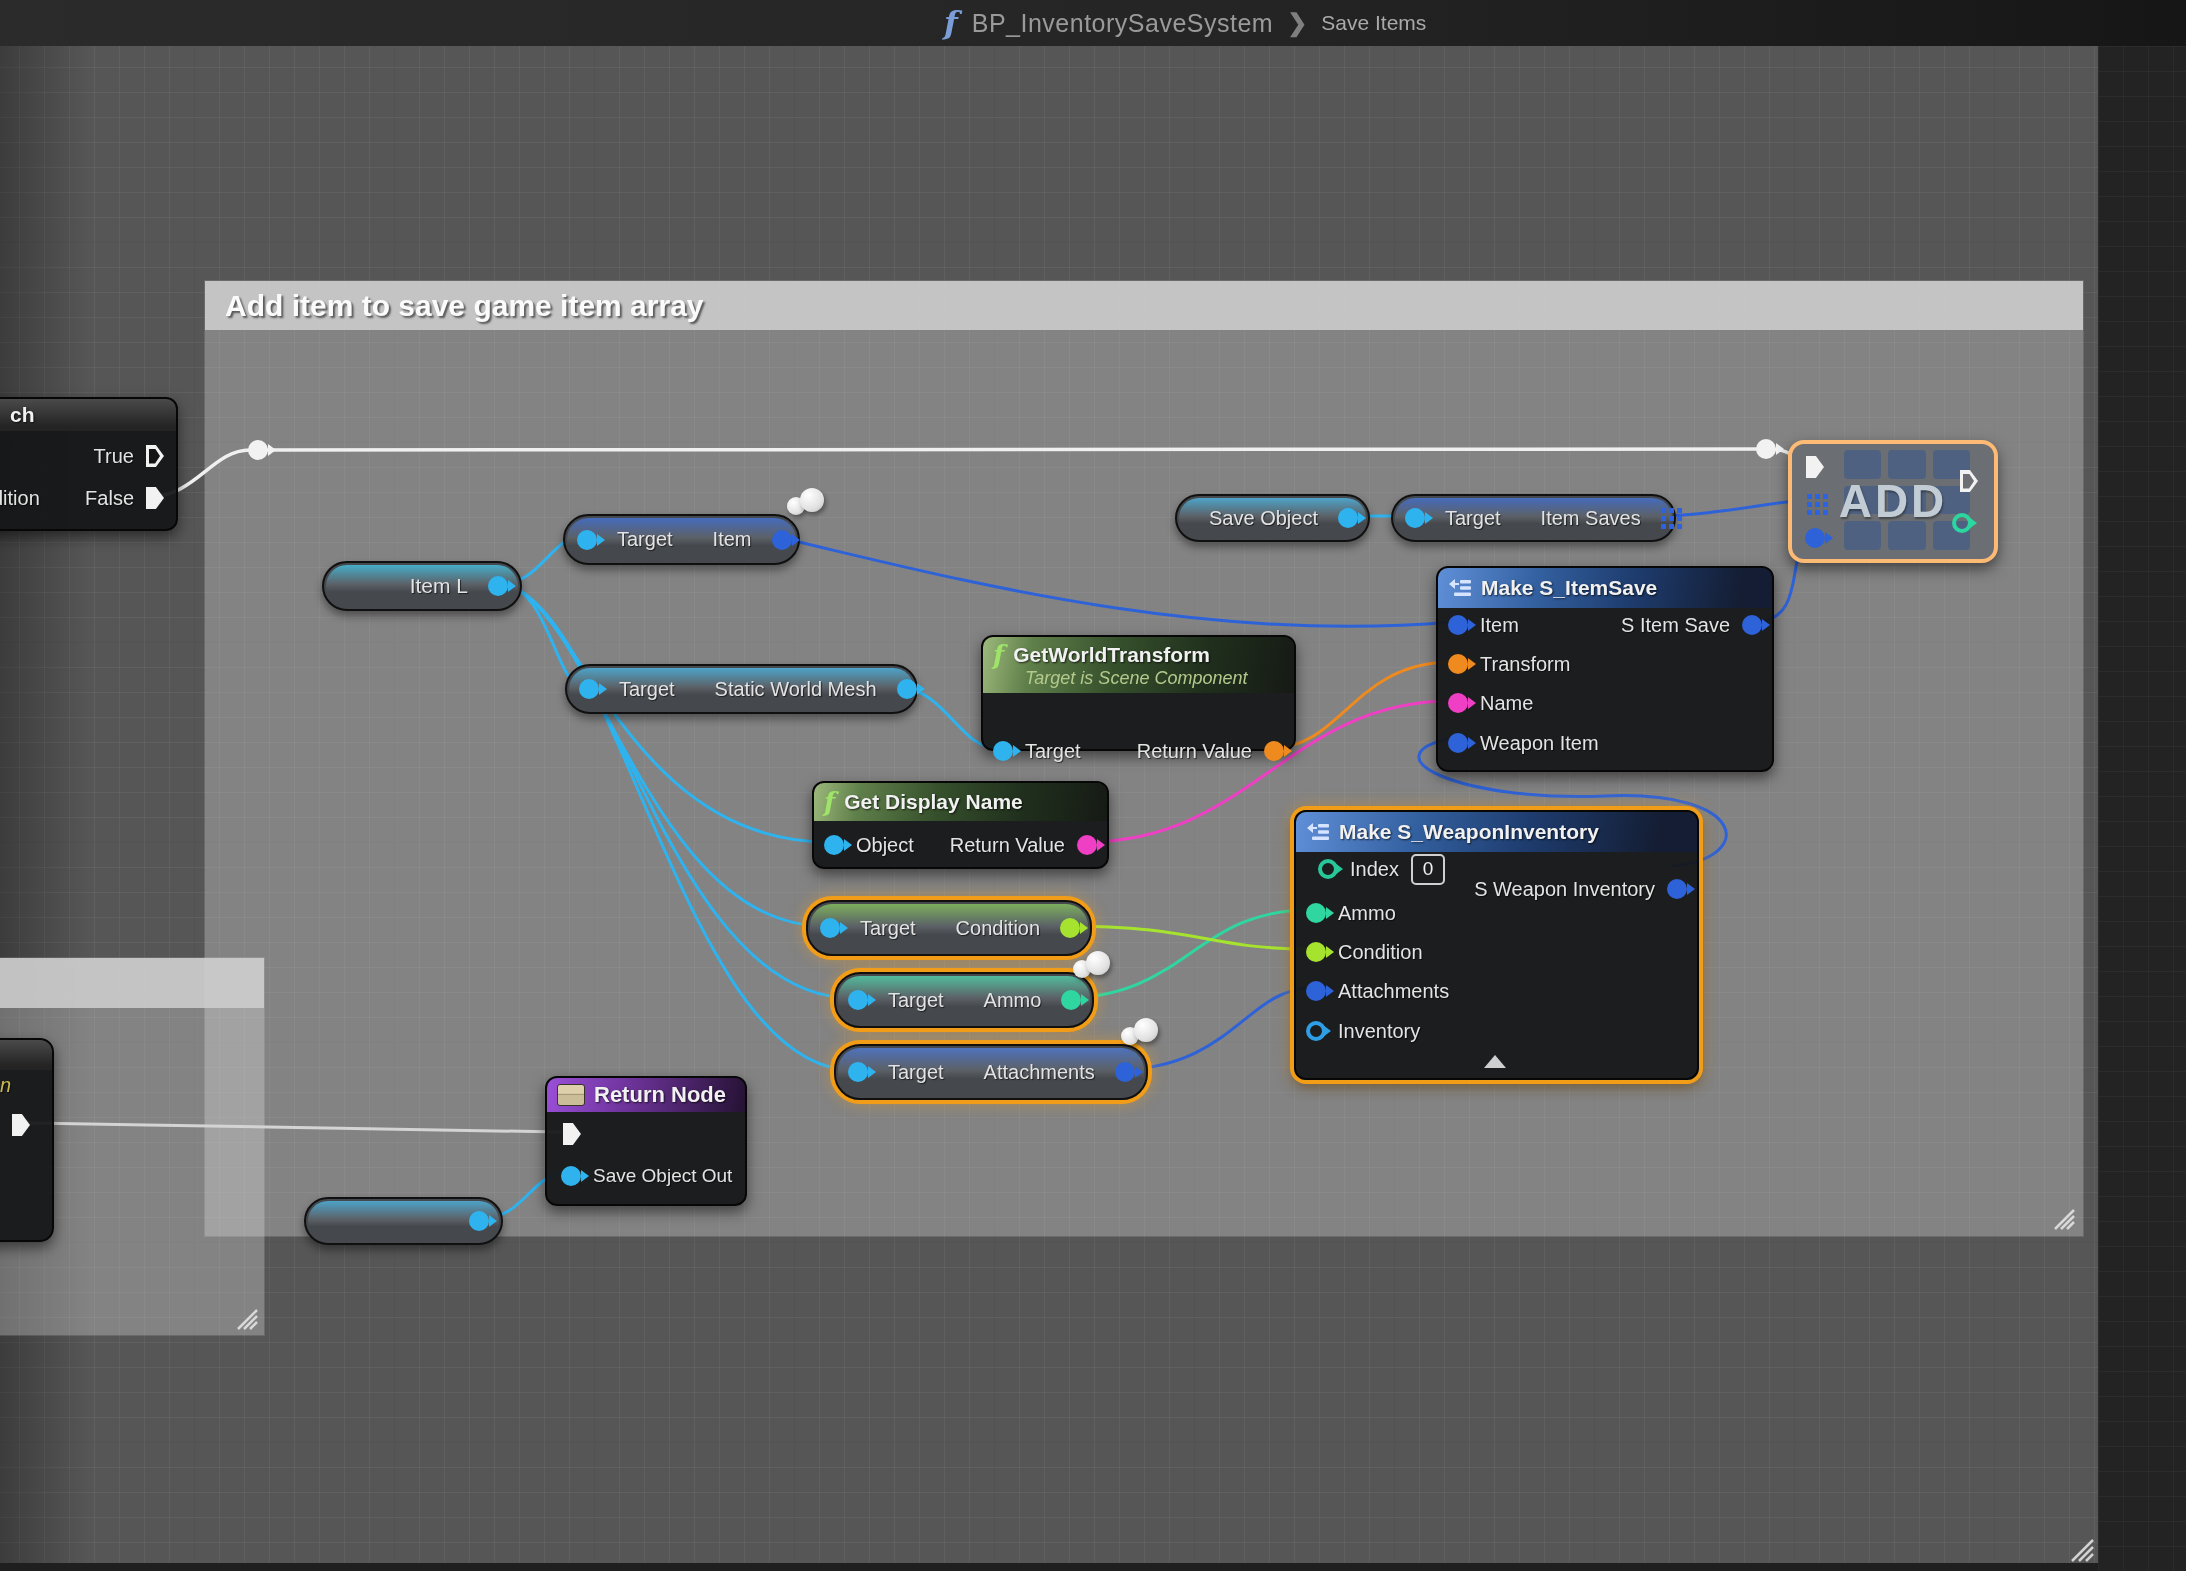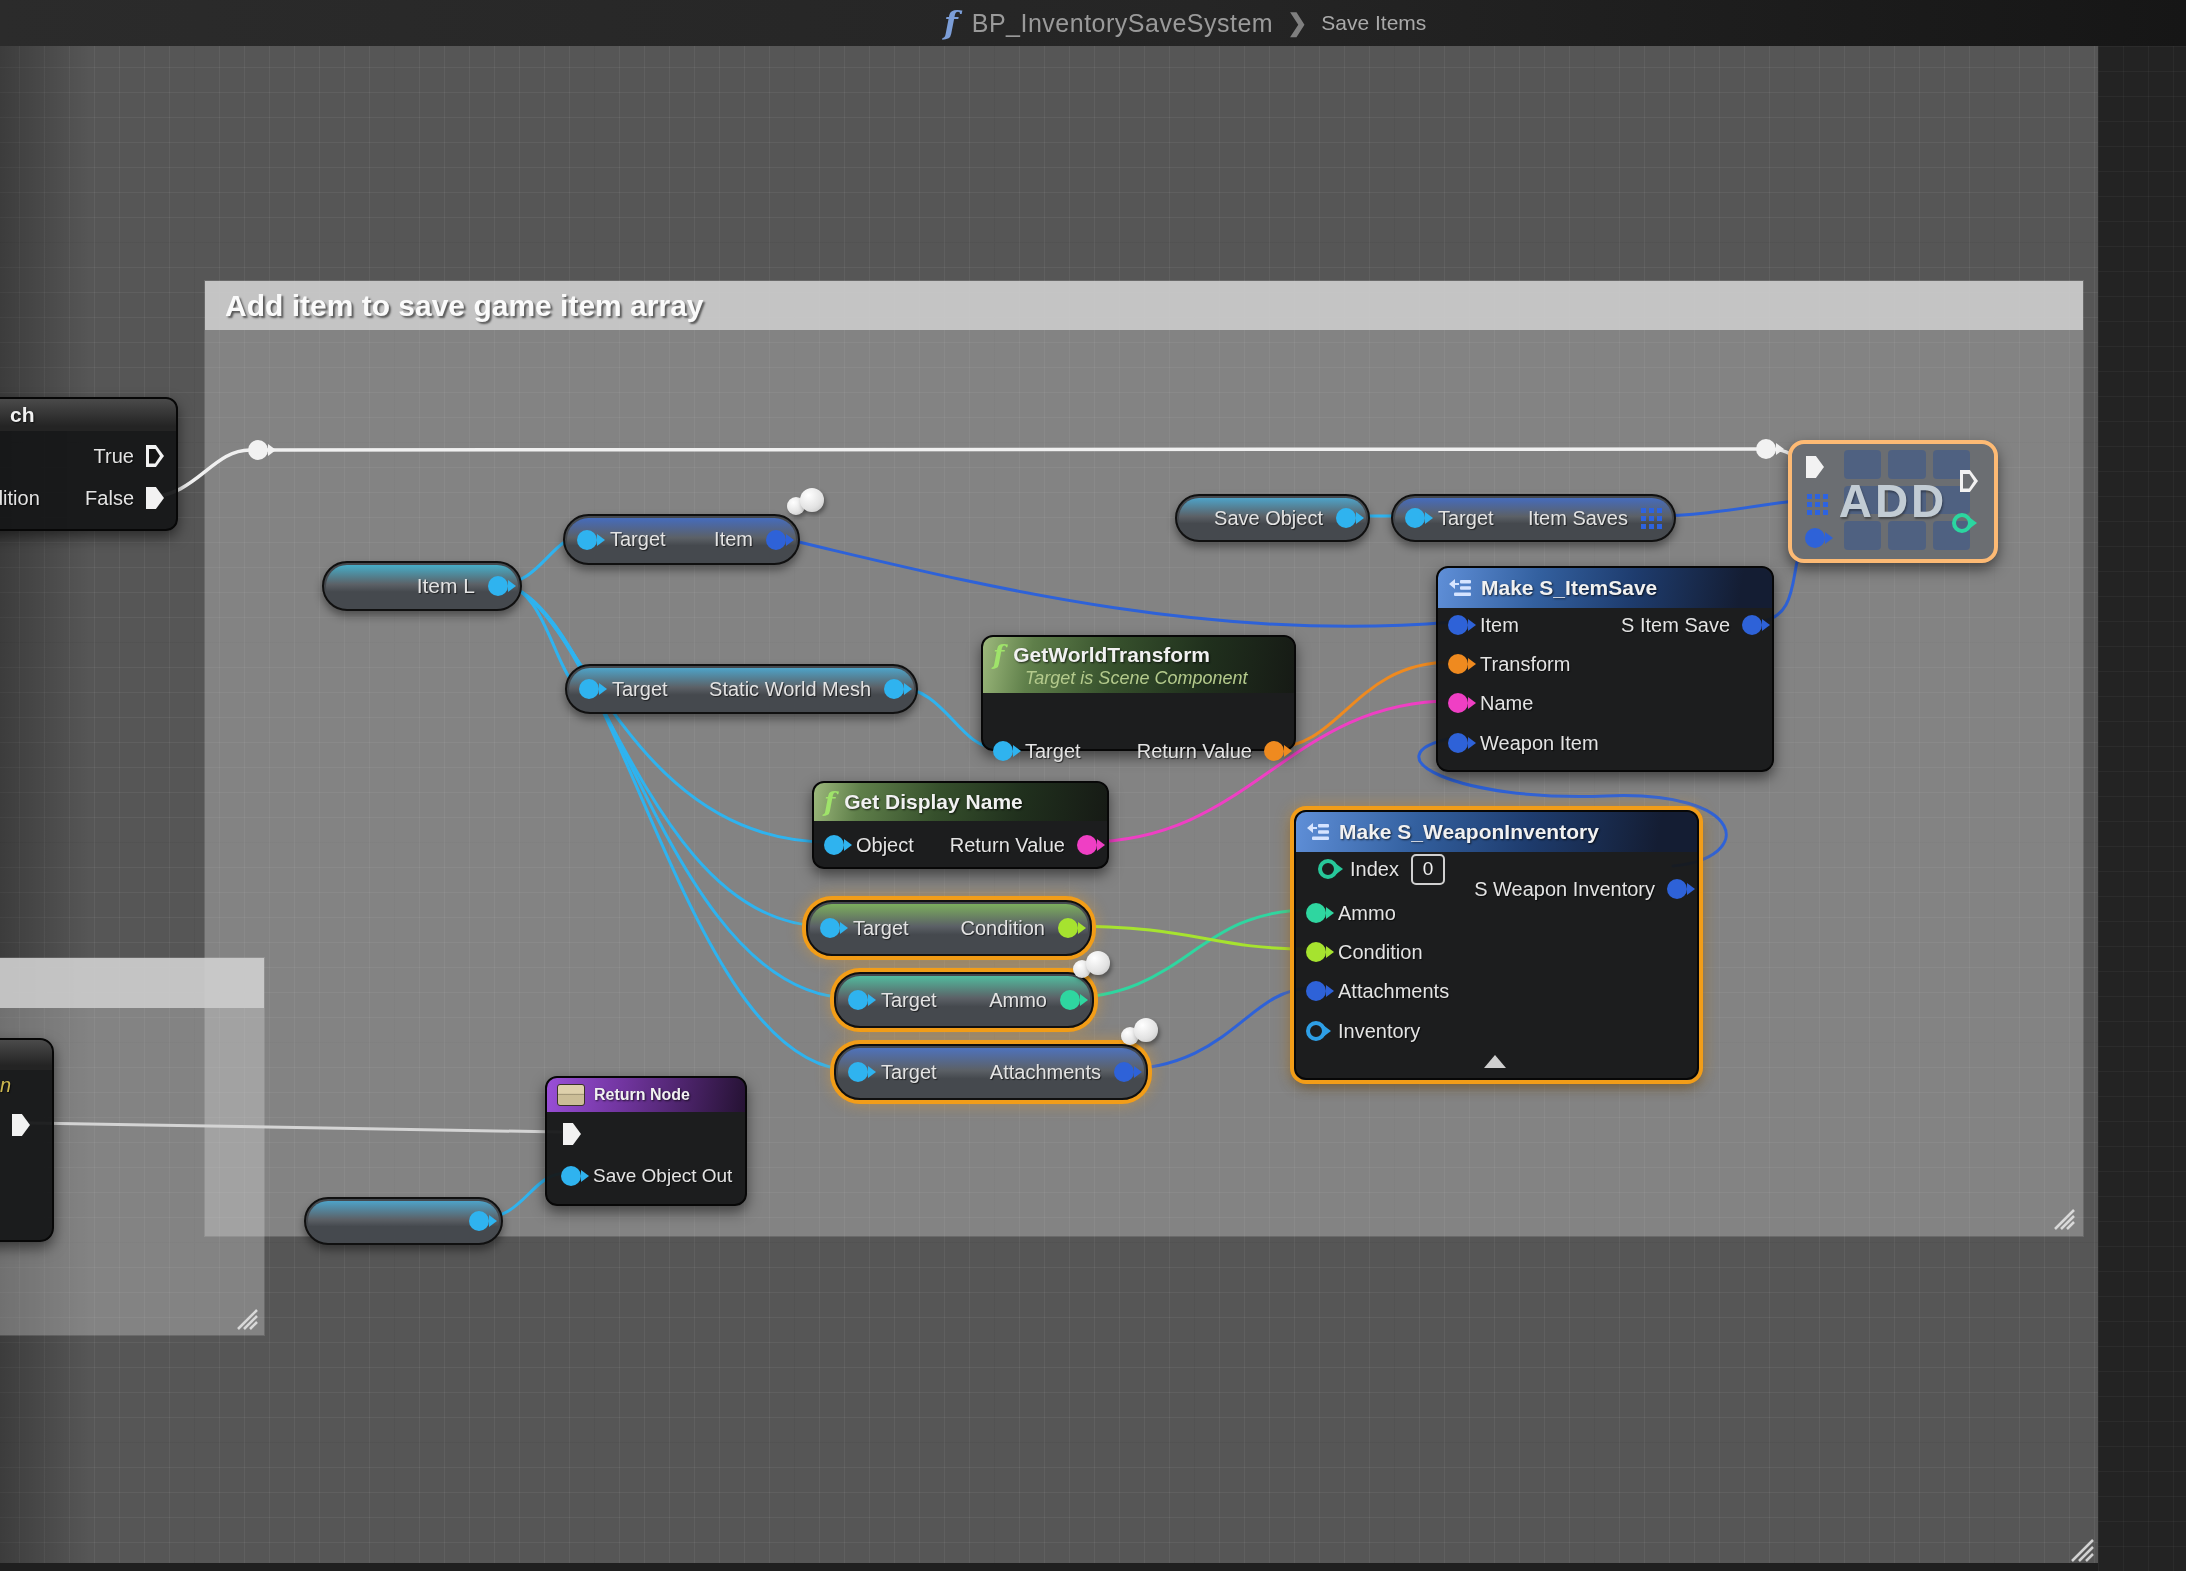--- a/index.html
+++ b/index.html
@@ -55,21 +55,21 @@
   .cpin::after{content:'';position:absolute;left:20px;top:4px;border-left:8px solid var(--c);border-top:6px solid transparent;border-bottom:6px solid transparent;}
   .cpin.hollow{width:12px;height:12px;background:transparent;border:4px solid var(--c);}
   .cpin.hollow::after{left:13px;top:0px;}
   .epin{position:relative;width:18px;height:22px;background:#f2f2f2;clip-path:polygon(0 0,55% 0,100% 50%,55% 100%,0 100%);flex:0 0 auto;}
   .epin.hollow{background:#f2f2f2;}
   .epin.hollow i{position:absolute;left:3px;top:3.5px;width:11px;height:15px;background:var(--hole,#141414);clip-path:polygon(0 0,55% 0,100% 50%,55% 100%,0 100%);display:block;}
 
   
   .pill{position:absolute;border-radius:26px;background:#45494e;border:2px solid #101010;box-shadow:0 5px 9px rgba(0,0,0,.4);z-index:3;}
   .pill .sheen{position:absolute;inset:2px;border-radius:22px;background:linear-gradient(180deg,var(--tint) -15%,rgba(210,220,230,.16) 46%,rgba(0,0,0,0) 64%);pointer-events:none;}
-  .pill .prow{position:relative;height:100%;display:flex;align-items:center;gap:13px;padding:0 12px;}
+  .pill .prow{position:relative;height:100%;display:flex;align-items:center;gap:20px;padding:0 12px;}
   .pill.selected{box-shadow:0 0 0 4px #f29d18,0 0 16px 3px rgba(242,157,24,.45);}
   .spacer{flex:1;}
 
   
   .addnode{position:absolute;background:#6b6e72;border:4px solid #fdba74;border-radius:16px;box-shadow:0 6px 14px rgba(0,0,0,.5);z-index:3;}
   .addwm{position:absolute;left:52px;top:6px;width:126px;height:100px;display:grid;grid-template-columns:repeat(3,1fr);grid-template-rows:repeat(3,1fr);gap:7px;}
   .addwm i{background:rgba(56,88,142,.55);border-radius:4px;display:block;}
   .addlbl{position:absolute;left:0;right:0;top:50%;transform:translateY(-52%);text-align:center;font-size:46px;font-weight:bold;letter-spacing:3px;color:#c2ccd4;text-shadow:1px 2px 2px rgba(0,0,0,.35);}
 
   .idxbox{width:30px;height:27px;border:2px solid #d0d0d0;border-radius:5px;color:#f0f0f0;font-size:19px;display:flex;align-items:center;justify-content:center;}
@@ -402,21 +402,21 @@
     <span class="cpin" style="--c:#2e62d8;position:absolute;left:13px;top:84px;"></span>
     <span class="epin hollow" style="--hole:#6b6e72;position:absolute;right:16px;top:26px;">
         <i></i>
       </span>
     <span class="cpin hollow" style="--c:#2bd6a0;position:absolute;right:22px;top:69px;"></span>
   </div>
 
   <div class="node" style="left:545px;top:1076px;width:198px;height:126px;">
     <div class="nhdr hdr-purple" style="height:34px;">
       <span class="reticon"></span>
-      <span class="ntitle" style="font-size:16px;">Return Node</span>
+      <span class="ntitle" style="font-size:22px;">Return Node</span>
     </div>
     <span class="epin" style="position:absolute;left:16px;top:45px;"></span>
     <div class="row" style="top:85px;left:14px;">
       <span class="cpin" style="--c:#2fb3ef;"></span>
       <span class="lbl" style="font-size:19px;">Save Object Out</span>
     </div>
   </div>
 
   <div class="pill" style="left:304px;top:1197px;width:195px;height:44px;--tint:#49b8e8;">
     <div class="sheen"></div>

